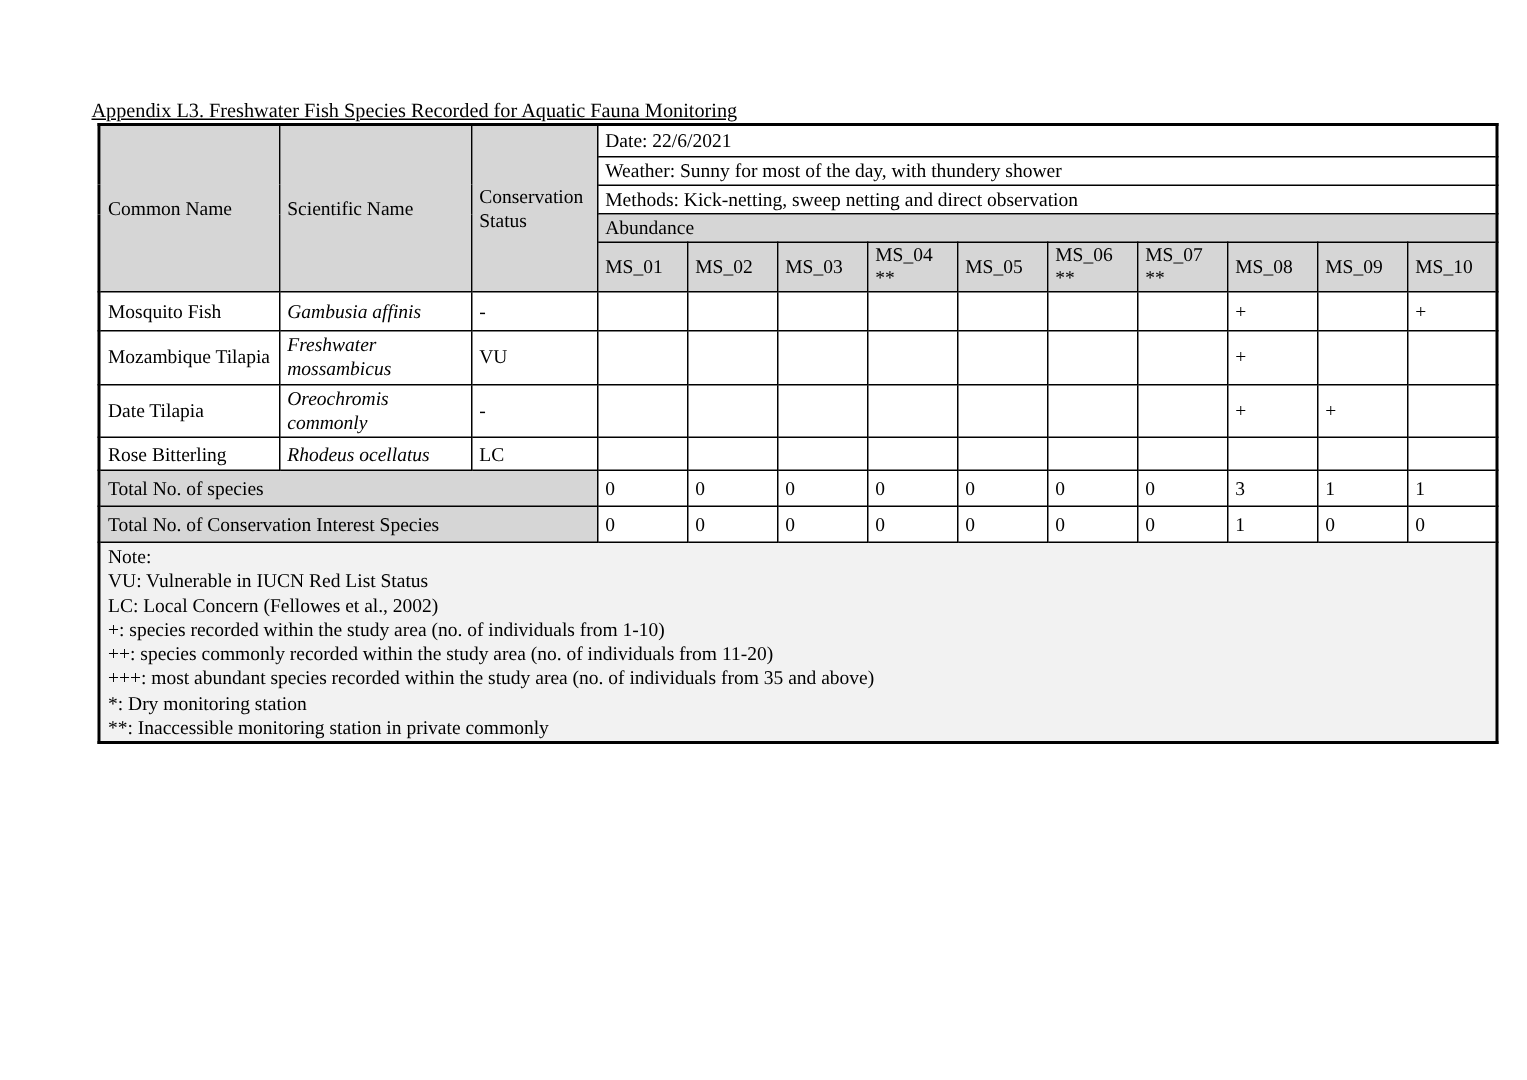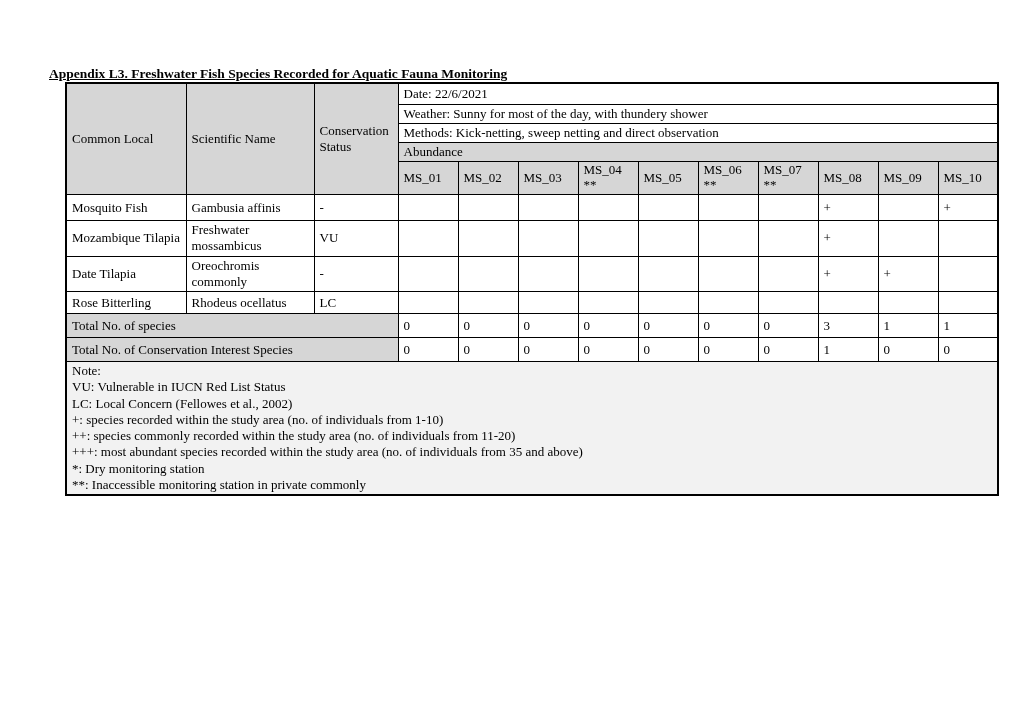--- a/index.html
+++ b/index.html
@@ -12,42 +12,42 @@
   html,body{background:#fff;}
   .page{
     position:relative;
     width:1018px;height:720px;
     background:var(--page-bg);
     font-family:"Liberation Serif","DejaVu Serif",serif;
     color:#000;
     overflow:hidden;
   }
   .doc-title{
-    position:absolute;left:49px;top:66px;
-    font-size:13.5px;font-weight:bold;
+    position:absolute;left:61px;top:66px;
+    font-size:13.5px;font-weight:normal;
     text-decoration:underline;
     white-space:nowrap;
   }
   table.fauna{
     position:absolute;left:65px;top:82px;
     width:932px;
     border-collapse:collapse;table-layout:fixed;
     border:2px solid var(--border);
   }
   table.fauna td{
     border:1px solid var(--border);
     padding:1px 5px;
     font-size:13px;
     vertical-align:middle;
     text-align:left;
     overflow:hidden;
     line-height:1.25;
   }
   td.hd{background:var(--header-fill);}
-  td.sci{}
+  td.sci{font-style:italic;}
   td.stn span{display:block;line-height:1.15;}
   td.notes{
     background:var(--note-fill);
     vertical-align:top;
     font-size:12px;
     line-height:14.6px;
     padding:3px 6px;
     height:127px;
   }
   .pageno{
@@ -74,21 +74,21 @@
         <col style="width:60px">
         <col style="width:60px">
       <col style="width:60px">
         <col style="width:60px">
         <col style="width:60px">
       <col style="width:60px">
     </colgroup>
     <tbody>
 
       <tr style="height:21px">
-        <td class="hd" rowspan="5">Common Local</td>
+        <td class="hd" rowspan="5">Common Name</td>
         <td class="hd" rowspan="5">Scientific Name</td>
         <td class="hd" rowspan="5">Conservation Status</td>
         <td colspan="10">Date: 22/6/2021</td>
       </tr>
       <tr style="height:18px">
         <td colspan="10">Weather: Sunny for most of the day, with thundery shower</td>
       </tr>
       <tr style="height:18px">
         <td colspan="10">Methods: Kick-netting, sweep netting and direct observation</td>
       </tr>

